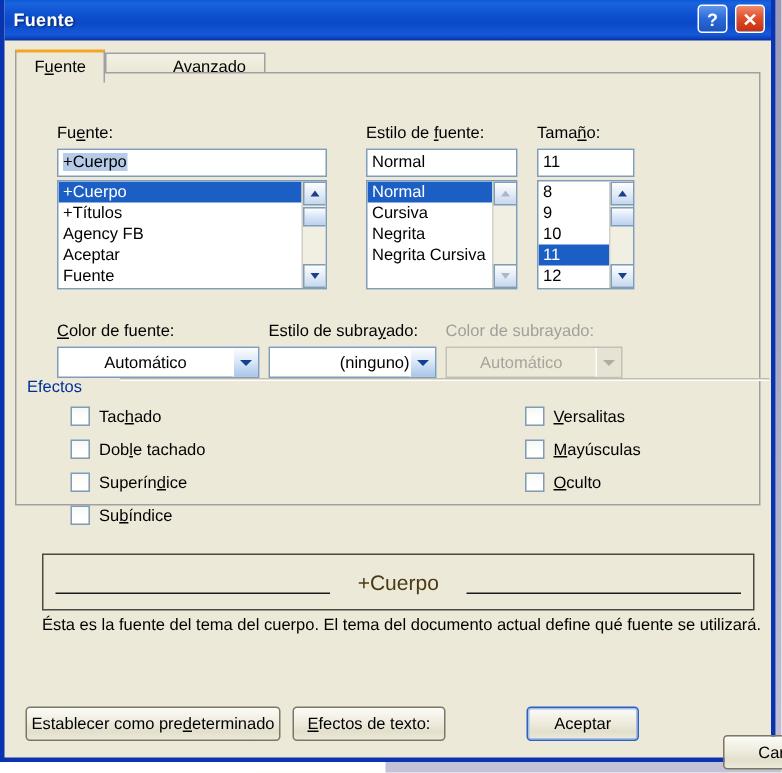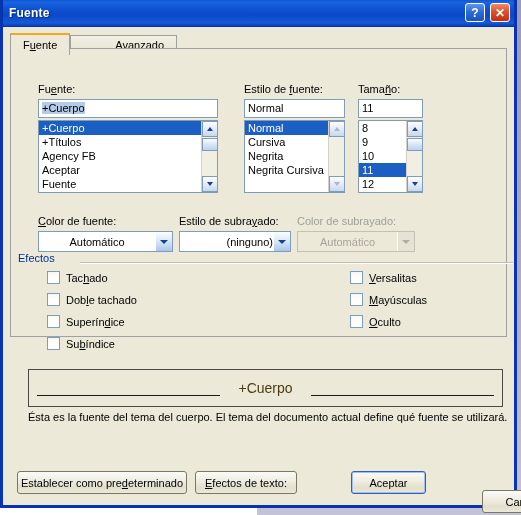--- a/index.html
+++ b/index.html
@@ -222,21 +222,21 @@
     font-size: 11px;
     background: #ece9d8;
     padding-right: 4px;
     position: relative; z-index: 2;
   }
   .grpline {
     flex: 1; height: 1px;
     background: #c0bcae;
     border-bottom: 1px solid #ffffff;
   }
-  .grphead { display: flex; align-items: flex-end; gap: 21px; }
+  .grphead { display: flex; align-items: flex-start; gap: 21px; }
   
   .btn {
     background: linear-gradient(to bottom, #fbfbf7 0%, #efecdf 45%, #e3dfcd 75%, #ece9d8 100%);
     border: 1px solid #7b7764;
     border-radius: 3px;
     font-size: 11px;
     height: 23px;
     display: flex; align-items: center; justify-content: center;
     box-sizing: border-box;
     cursor: default;

